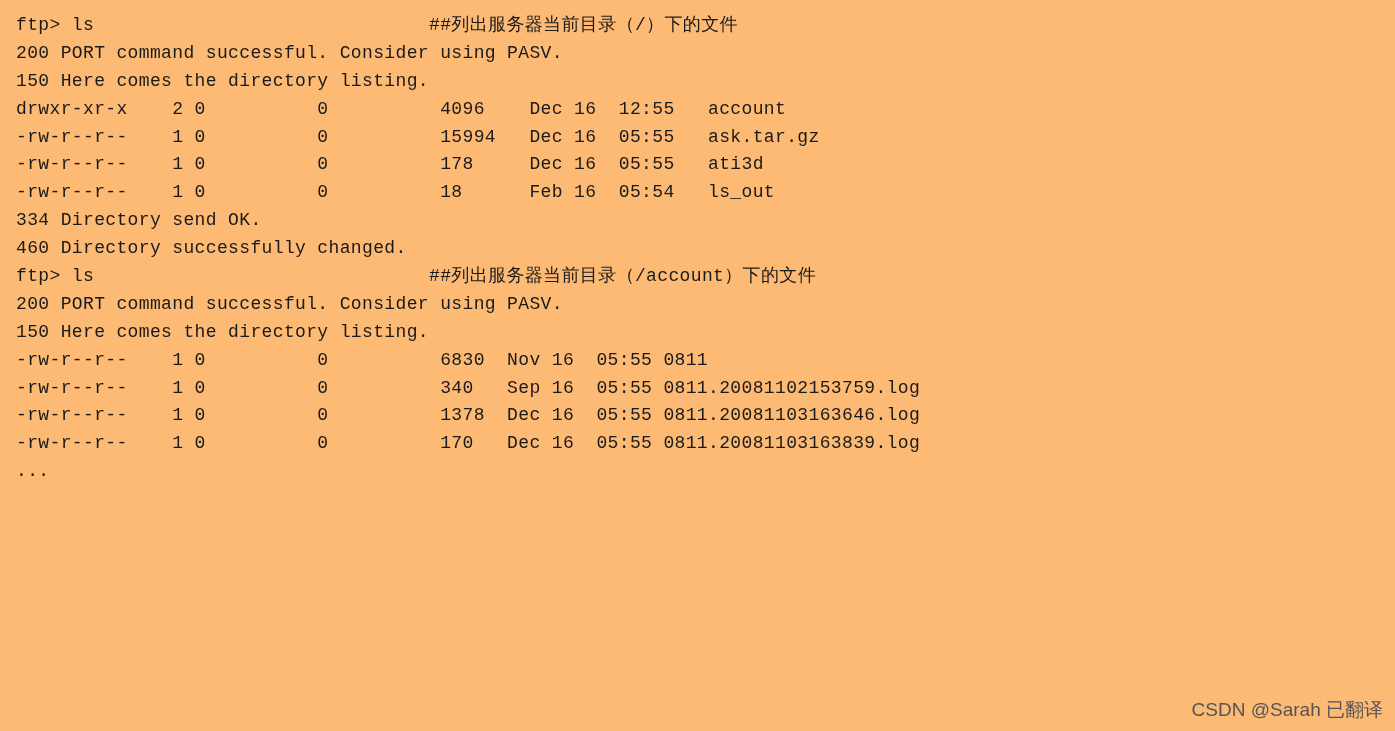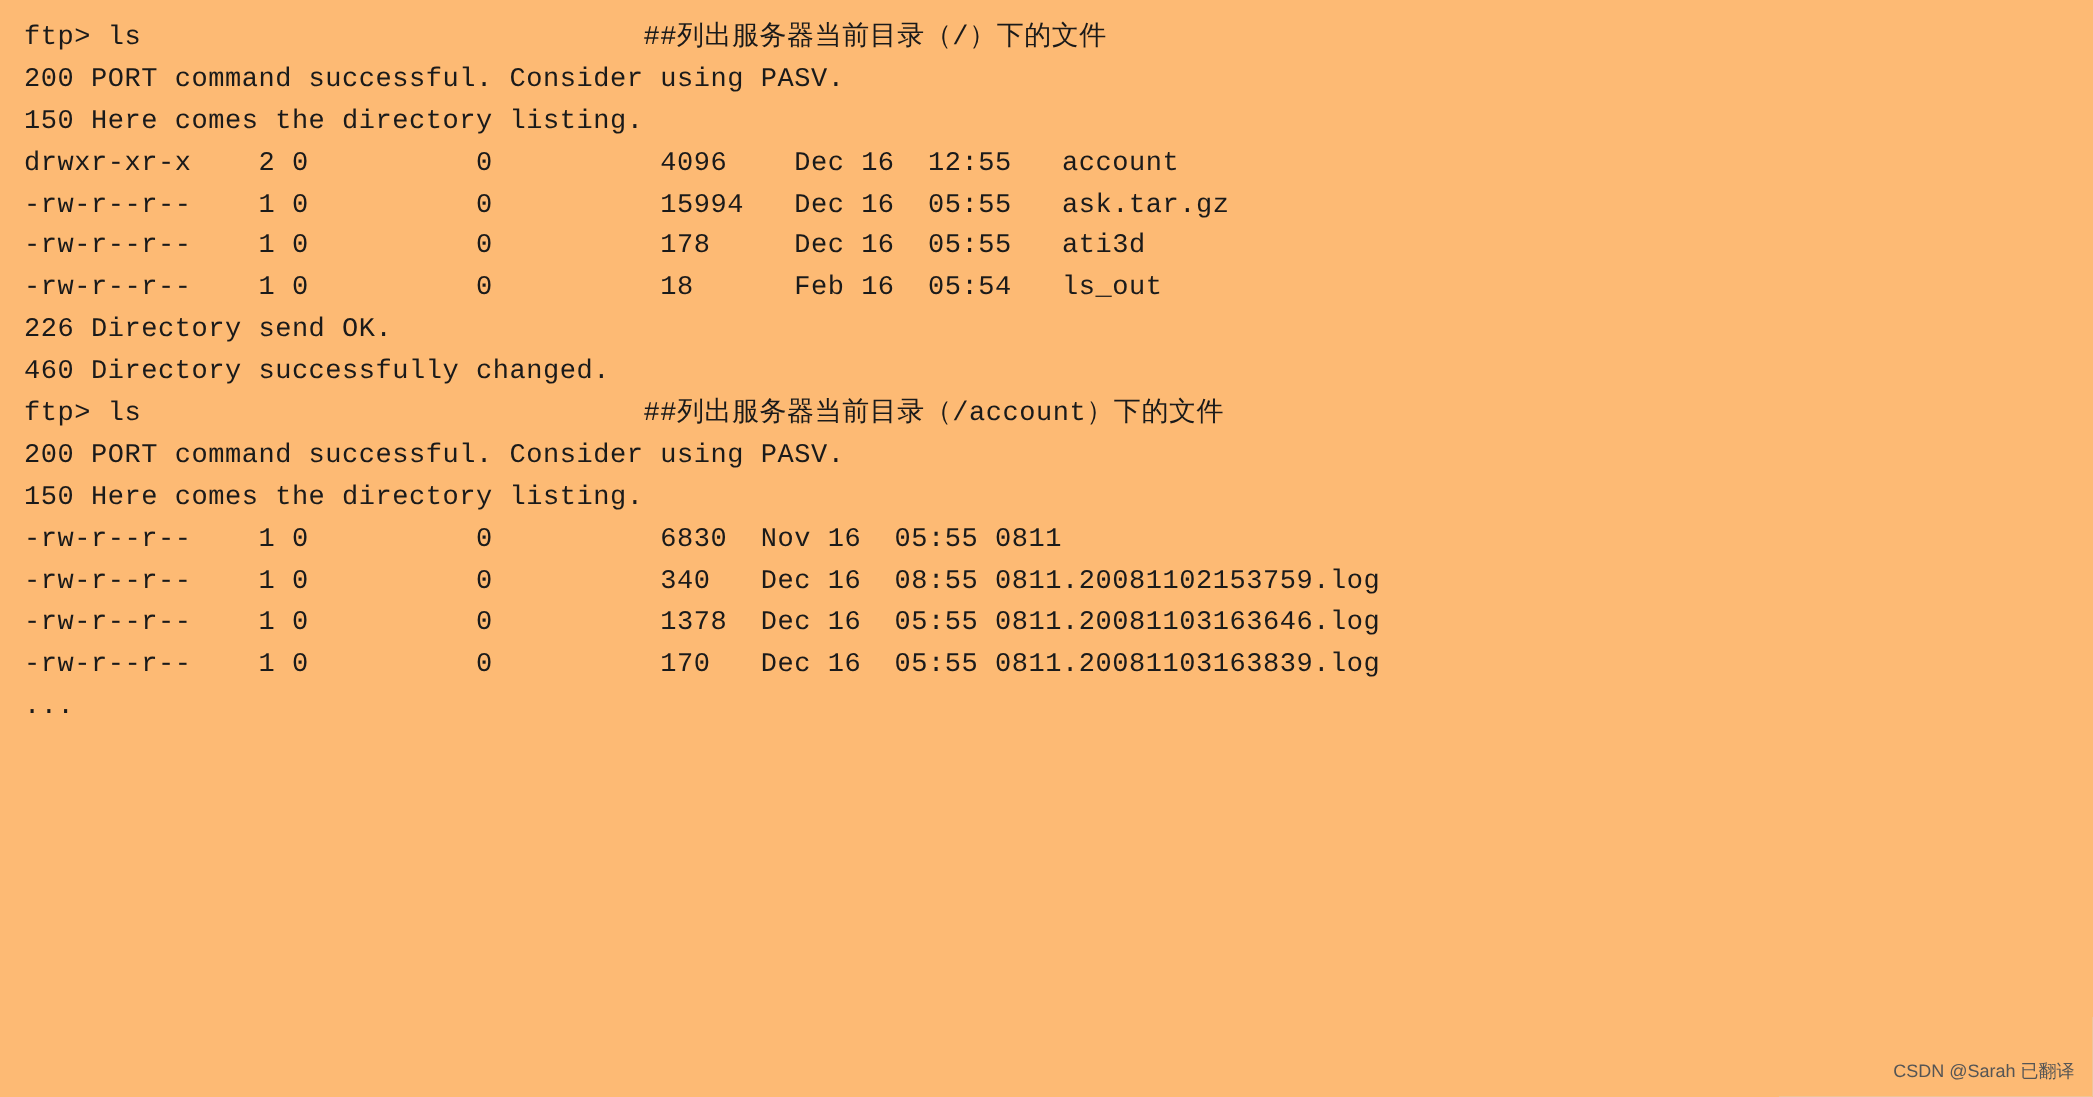--- a/index.html
+++ b/index.html
@@ -29,42 +29,42 @@
     .line {
       line-height: 1.55;
       white-space: pre;
       letter-spacing: 0.02em;
     }
 
     .watermark {
       position: absolute;
       bottom: 8px;
       right: 12px;
-      font-size: 12px;
+      font-size: 19px;
       color: #555;
       font-family: sans-serif;
     }
   </style>
 </head>
 <body>
 
 <div class="terminal">
   <div id="lines-container">
       <div class="line">ftp&gt; ls                              ##列出服务器当前目录（/）下的文件</div>
       <div class="line">200 PORT command successful. Consider using PASV.</div>
       <div class="line">150 Here comes the directory listing.</div>
       <div class="line">drwxr-xr-x    2 0          0          4096    Dec 16  12:55   account</div>
       <div class="line">-rw-r--r--    1 0          0          15994   Dec 16  05:55   ask.tar.gz</div>
       <div class="line">-rw-r--r--    1 0          0          178     Dec 16  05:55   ati3d</div>
       <div class="line">-rw-r--r--    1 0          0          18      Feb 16  05:54   ls_out</div>
-      <div class="line">226 Directory send OK.</div>
+      <div class="line">334 Directory send OK.</div>
       <div class="line">460 Directory successfully changed.</div>
       <div class="line">ftp&gt; ls                              ##列出服务器当前目录（/account）下的文件</div>
       <div class="line">200 PORT command successful. Consider using PASV.</div>
       <div class="line">150 Here comes the directory listing.</div>
       <div class="line">-rw-r--r--    1 0          0          6830  Nov 16  05:55 0811</div>
-      <div class="line">-rw-r--r--    1 0          0          340   Dec 16  08:55 0811.20081102153759.log</div>
+      <div class="line">-rw-r--r--    1 0          0          340   Sep 16  05:55 0811.20081102153759.log</div>
       <div class="line">-rw-r--r--    1 0          0          1378  Dec 16  05:55 0811.20081103163646.log</div>
       <div class="line">-rw-r--r--    1 0          0          170   Dec 16  05:55 0811.20081103163839.log</div>
       <div class="line">...</div>
     </div>
   <div class="watermark">CSDN @Sarah 已翻译</div>
 </div>
 
 </body></html>

